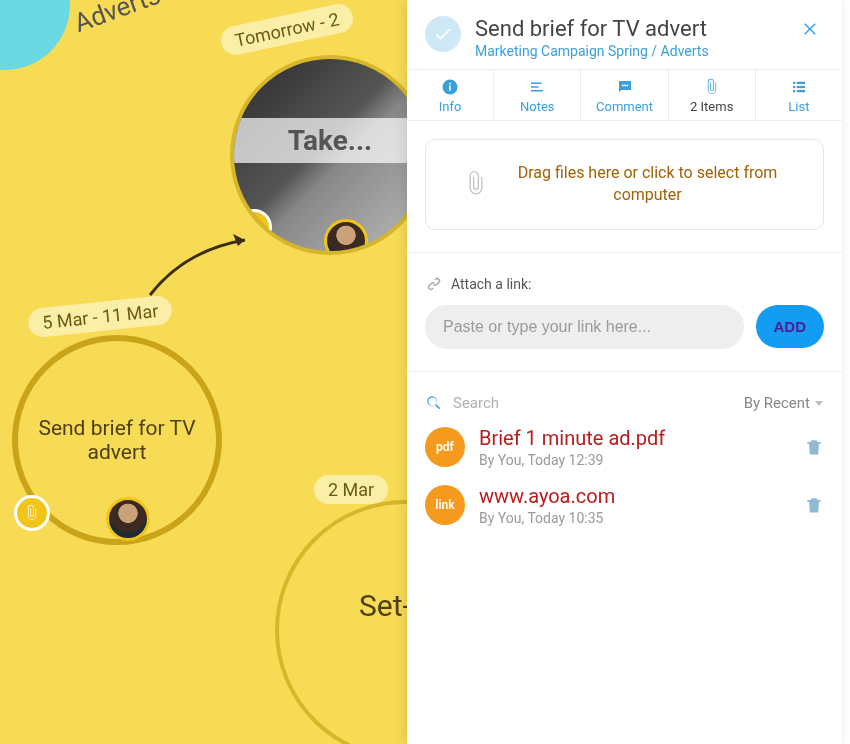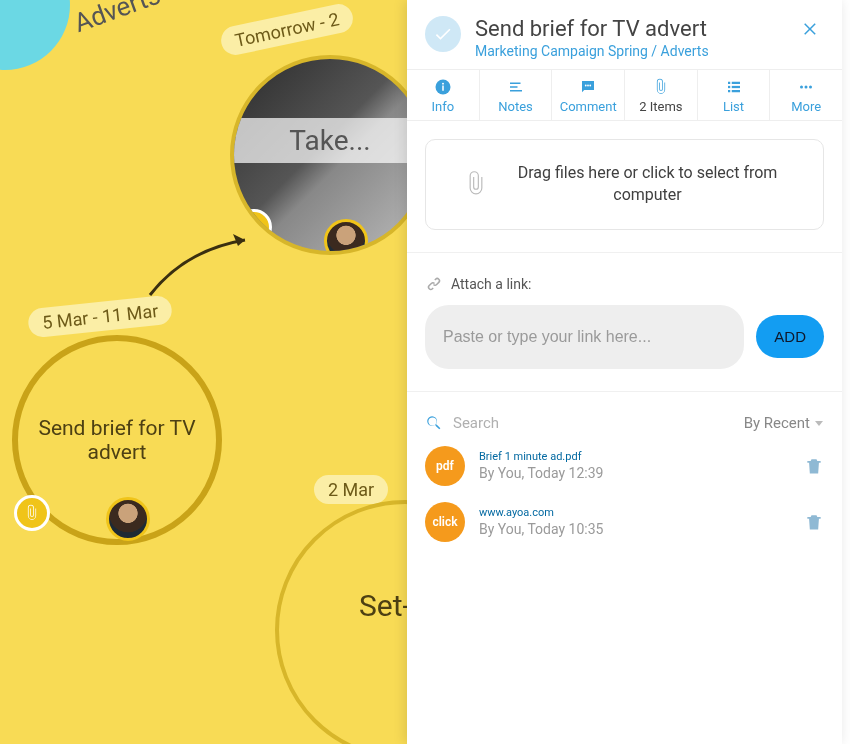--- a/index.html
+++ b/index.html
@@ -68,20 +68,21 @@
   font-size: 20px;
 }
 .node .image-title {
   position: absolute;
   bottom: 46%;
   left: 0; right: 0;
   background: rgba(255,255,255,0.7);
   color: #555;
   font-size: 28px;
   padding: 6px 0;
+  font-weight: bold;
 }
 .date-pill {
   position: absolute;
   background: #fbeea6;
   color: #6d5a18;
   font-size: 18px;
   padding: 4px 14px;
   border-radius: 18px;
 }
 .attach-badge {
@@ -182,53 +183,53 @@
   overflow: auto;
 }
 .dropzone {
   border: 1px solid #e6e6e6;
   border-radius: 10px;
   padding: 22px 36px;
   display: flex;
   align-items: center;
   justify-content: center;
   gap: 18px;
-  color: #404040;
+  color: #a16207;
   font-size: 16px;
 }
 .dropzone svg { width: 28px; height: 28px; fill: #bbb; flex:none; }
 .dropzone-text { text-align: center; line-height: 1.4; }
 
 .section-divider { height: 1px; background: #f0f0f0; margin: 22px -18px; }
 
 .attach-link-row {
   display: flex; align-items: center; gap: 8px;
   color: #555; font-size: 14px; margin-bottom: 12px;
 }
 .attach-link-row svg { width: 18px; height: 18px; fill: #aaa; }
 
 .link-input-row { display: flex; gap: 12px; align-items: center; }
 .link-input {
   flex: 1;
   background: #eee;
   border: none;
   border-radius: 24px;
-  padding: 23px 18px;
+  padding: 13px 18px;
   font-size: 16px;
   color: #555;
 }
 .link-input::placeholder { color: #9a9a9a; }
 .add-btn {
   background: #139df2;
-  color: #0f172a;
+  color: #4c1d95;
   border: none;
   border-radius: 22px;
   padding: 13px 18px;
   font-size: 15px;
-  font-weight: 400;
+  font-weight: 700;
   cursor: pointer;
 }
 
 .search-sort-row {
   display: flex; align-items: flex-end; gap: 10px;
   color: #9a9a9a; font-size: 15px;
   margin-top: 8px;
 }
 .search-sort-row svg.search { width: 18px; height: 18px; fill: #3aa0dc; }
 .search-text { flex: 1; color: #b0b0b0; }
@@ -238,21 +239,21 @@
 .file-list { margin-top: 14px; display: flex; flex-direction: column; gap: 16px; }
 .file-row { display: flex; align-items: center; gap: 14px; }
 .file-badge {
   width: 40px; height: 40px; border-radius: 50%;
   background: #f59a1c;
   color: #fff;
   display: flex; align-items: center; justify-content: center;
   font-size: 12px; font-weight: 600;
 }
 .file-meta { flex: 1; min-width: 0; }
-.file-name { color: #0369a1; font-size: 11px; }
+.file-name { color: #b91c1c; font-size: 20px; }
 .file-sub { color: #9a9a9a; font-size: 14px; margin-top: 2px; }
 .trash { width: 20px; height: 22px; fill: #8fb9d4; cursor: pointer; }
 </style>
 </head>
 <body>
 
 <div class="canvas">
   <div class="blob"></div>
   <div class="cyan-blob"></div>
   <div class="curved-label label-adverts">Adverts</div>
@@ -343,28 +344,20 @@
     <div class="tab">
       <svg viewBox="0 0 24 24">
           <rect x="4" y="5" width="3" height="3"></rect>
           <rect x="9" y="5" width="11" height="3"></rect>
           <rect x="4" y="10.5" width="3" height="3"></rect>
           <rect x="9" y="10.5" width="11" height="3"></rect>
           <rect x="4" y="16" width="3" height="3"></rect>
           <rect x="9" y="16" width="11" height="3"></rect>
         </svg>
       <span>List</span>
-    </div>
-    <div class="tab">
-      <svg viewBox="0 0 24 24">
-          <circle cx="6" cy="12" r="2"></circle>
-          <circle cx="12" cy="12" r="2"></circle>
-          <circle cx="18" cy="12" r="2"></circle>
-        </svg>
-      <span>More</span>
     </div>
   </div>
 
   <div class="panel-body">
     <div class="dropzone">
       <svg viewBox="0 0 24 24">
           <path d="M16.5 6v9.5a4.5 4.5 0 0 1-9 0V5a3 3 0 1 1 6 0v9.5a1.5 1.5 0 0 1-3 0V6h-1v8.5a2.5 2.5 0 0 0 5 0V5a4 4 0 1 0-8 0v10.5a5.5 5.5 0 0 0 11 0V6h-1z"></path>
         </svg>
       <div class="dropzone-text">Drag files here or click to select from computer</div>
     </div>
@@ -402,21 +395,21 @@
         <div class="file-badge">pdf</div>
         <div class="file-meta">
           <div class="file-name">Brief 1 minute ad.pdf</div>
           <div class="file-sub">By You, Today 12:39</div>
         </div>
         <svg class="trash" viewBox="0 0 24 24">
             <path d="M6 7h12l-1 14H7zM9 4h6l1 2h4v2H4V6h4z"></path>
           </svg>
       </div>
       <div class="file-row">
-        <div class="file-badge">click</div>
+        <div class="file-badge">link</div>
         <div class="file-meta">
           <div class="file-name">www.ayoa.com</div>
           <div class="file-sub">By You, Today 10:35</div>
         </div>
         <svg class="trash" viewBox="0 0 24 24">
             <path d="M6 7h12l-1 14H7zM9 4h6l1 2h4v2H4V6h4z"></path>
           </svg>
       </div>
     </div>
   </div>

